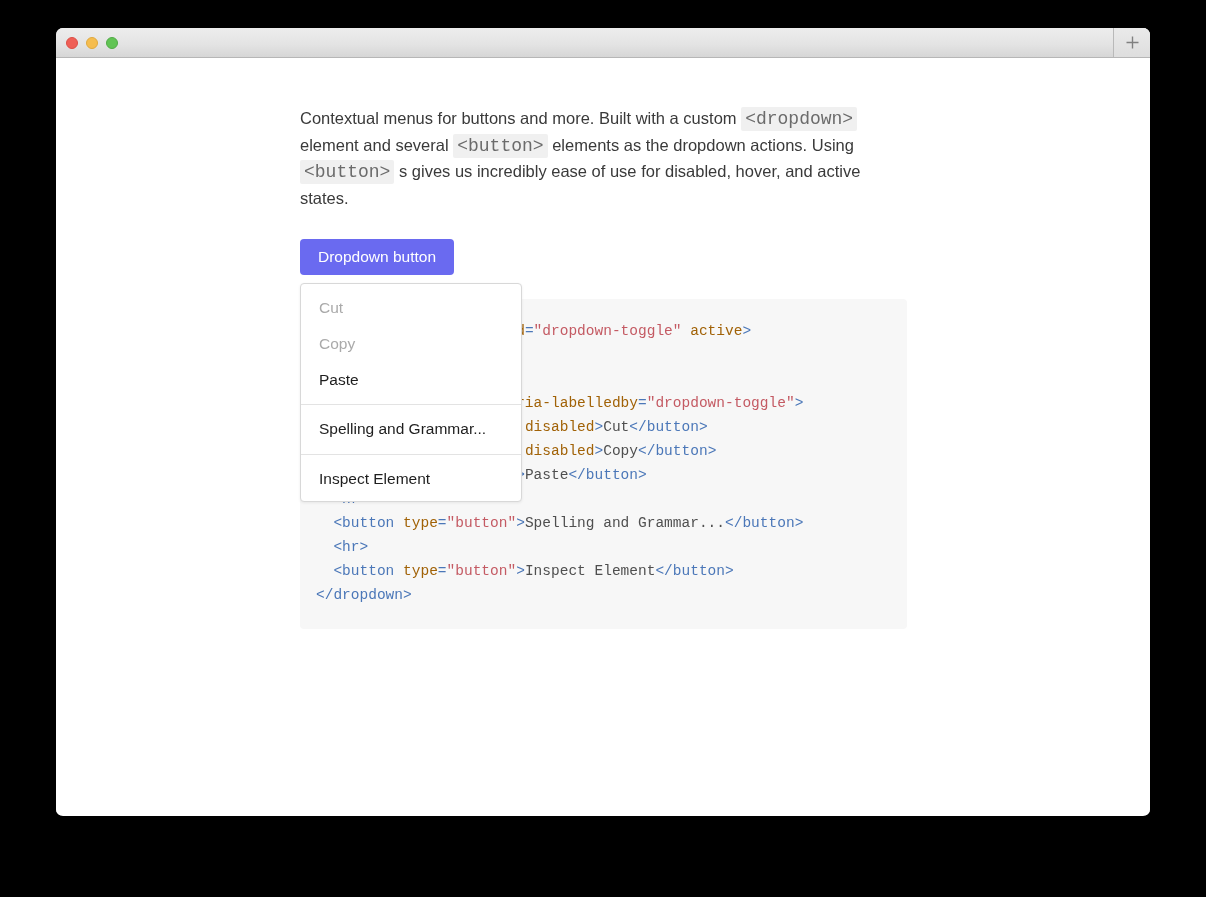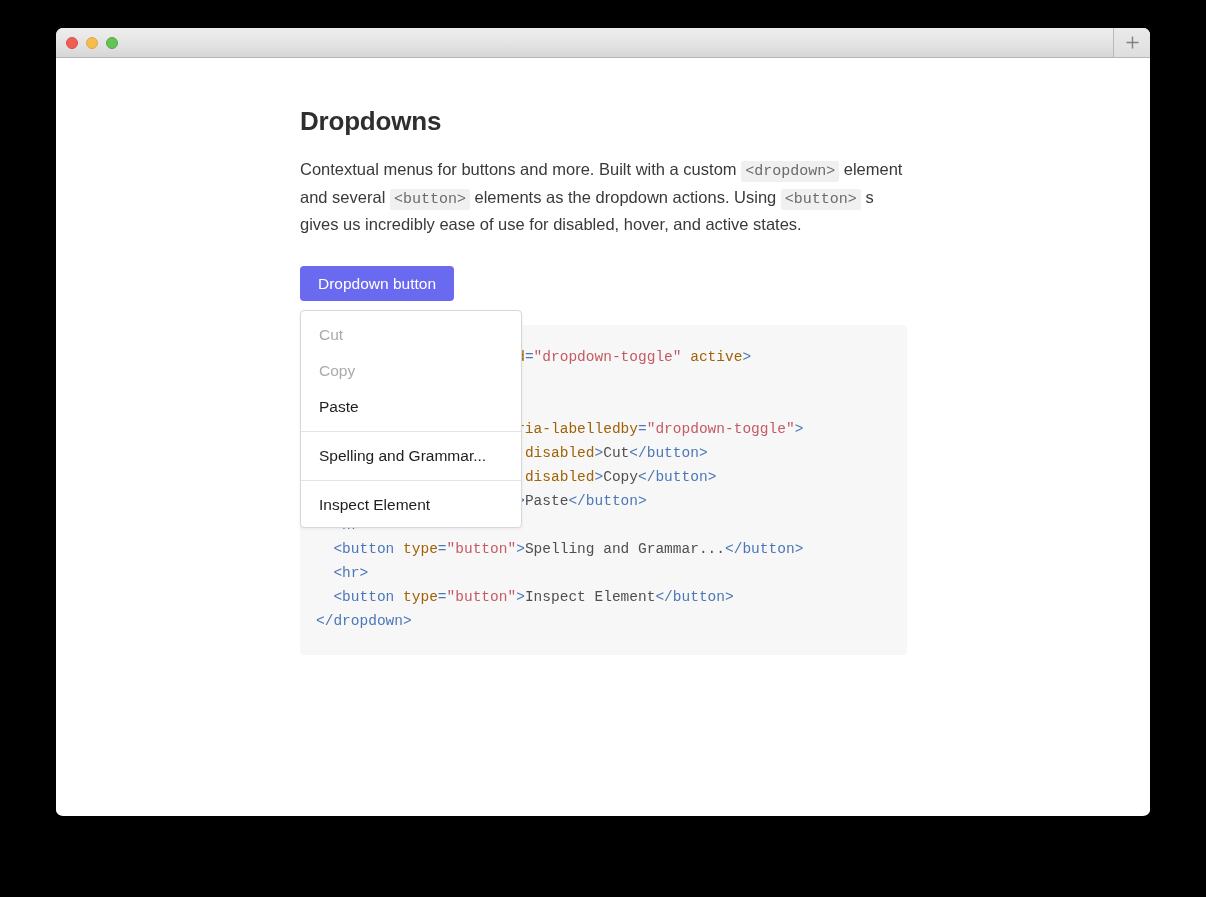--- a/index.html
+++ b/index.html
@@ -96,21 +96,21 @@
 
   p.lede {
     margin: 0;
     font-size: 16.5px;
     line-height: 25.5px;
     color: #3a3a3a;
   }
 
   code.inline {
     font-family: "Liberation Mono", "DejaVu Sans Mono", monospace;
-    font-size: 15px;
+    font-size: 18px;
     background: #f0f0f0;
     color: #6b6b6b;
     padding: 2px 4px;
     border-radius: 2px;
   }
 
   
   .dropdown-area {
     position: relative;
     margin-top: 28px;
@@ -208,21 +208,20 @@
         <svg width="15" height="15" viewBox="0 0 15 15">
           <path d="M7.5 1.5 V13.5 M1.5 7.5 H13.5" stroke="#808080" stroke-width="1.4" fill="none"></path>
         </svg>
       </span>
     </div>
   </div>
 
   <div class="page">
     <div class="content">
 
-      <h1 class="page-title">Dropdowns</h1>
 
       <p class="lede"><span>Contextual menus for buttons and more. Built with a custom </span><code class="inline">&lt;dropdown&gt;</code><span> element and several </span><code class="inline">&lt;button&gt;</code><span> elements as the dropdown actions. Using </span><code class="inline">&lt;button&gt;</code><span> s gives us incredibly ease of use for disabled, hover, and active states.</span></p>
 
       <div class="dropdown-area">
         <button class="dropdown-button">Dropdown button</button>
 
         <div class="dropdown-menu" id="dropdown-menu">
             <button class="menu-item disabled">Cut</button>
             <button class="menu-item disabled">Copy</button>
             <button class="menu-item">Paste</button>

